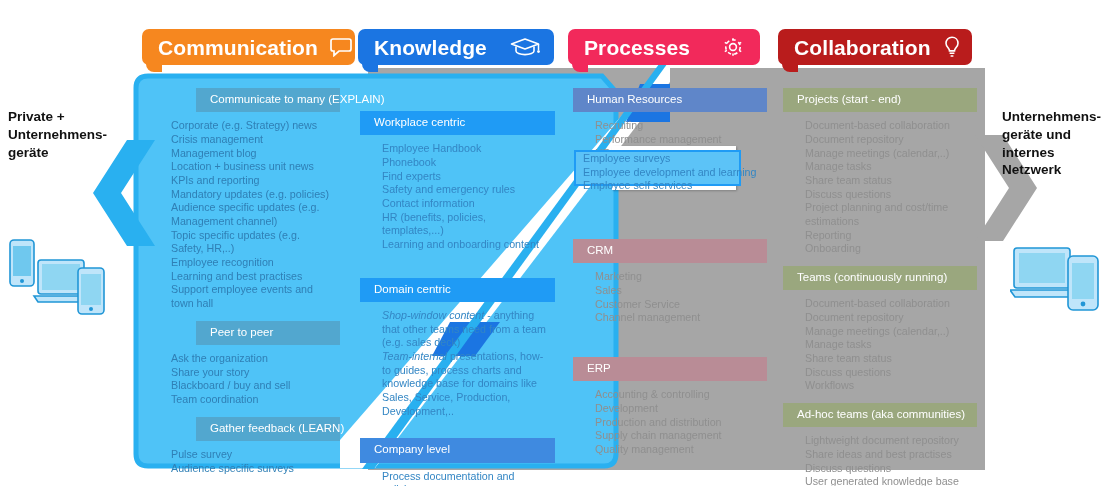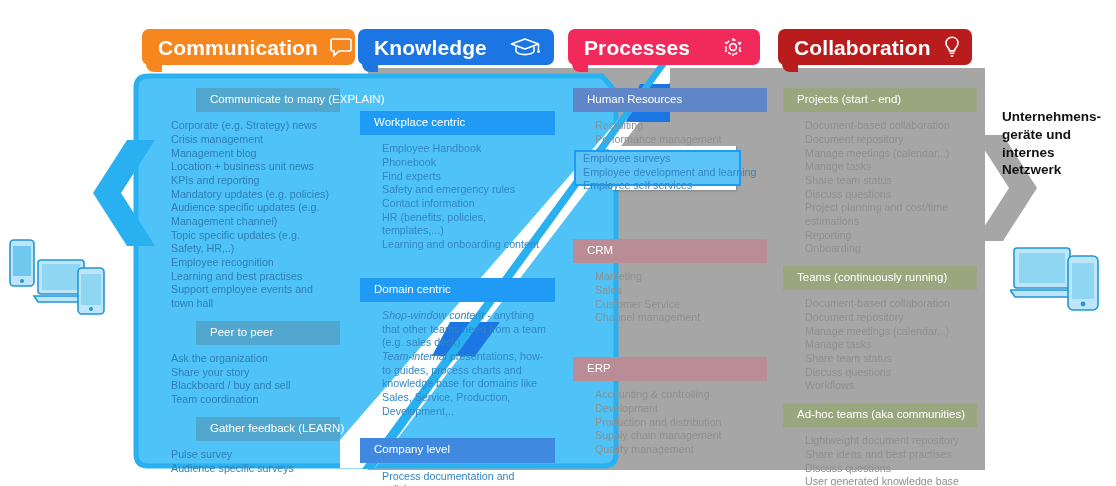--- a/index.html
+++ b/index.html
@@ -316,20 +316,21 @@
   </svg>
 
   <div class="callout"></div>
   <div class="callout-inner"></div>
   <div class="callout-text">
     <div>Employee surveys</div>
     <div>Employee development and learning</div>
     <div>Employee self services</div>
   </div>
 
+  <div class="side-cap" id="cap-left">Private + Unternehmens-geräte</div>
   <div class="side-cap" id="cap-right">Unternehmens-geräte und internes Netzwerk</div>
 
   <svg class="devices" id="dev-left" width="104" height="78" viewBox="0 0 104 78">
     <g fill="#bfe5fa" stroke="#2196d6" stroke-width="1.6">
       <rect x="4" y="2" width="24" height="46" rx="4"></rect>
       <rect x="7" y="8" width="18" height="30" fill="#6fc8ee" stroke="none"></rect>
       <circle cx="16" cy="43" r="2" fill="#2196d6" stroke="none"></circle>
       <rect x="32" y="22" width="46" height="34" rx="3"></rect>
       <rect x="36" y="26" width="38" height="26" fill="#8fd6f2" stroke="none"></rect>
       <path d="M28 58 h54 l-4 6 H32 Z"></path>

